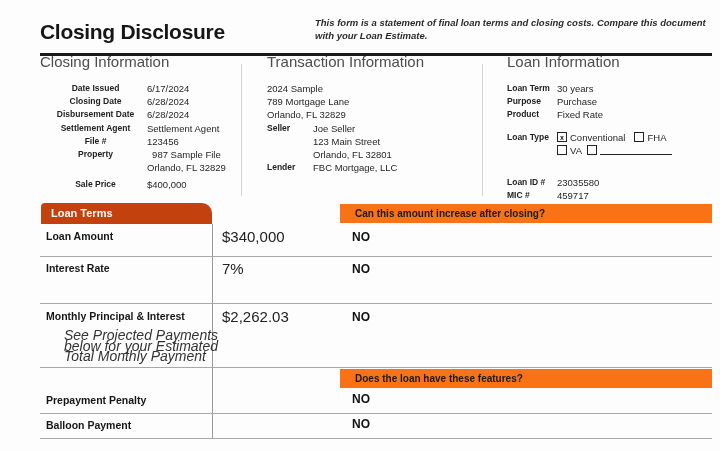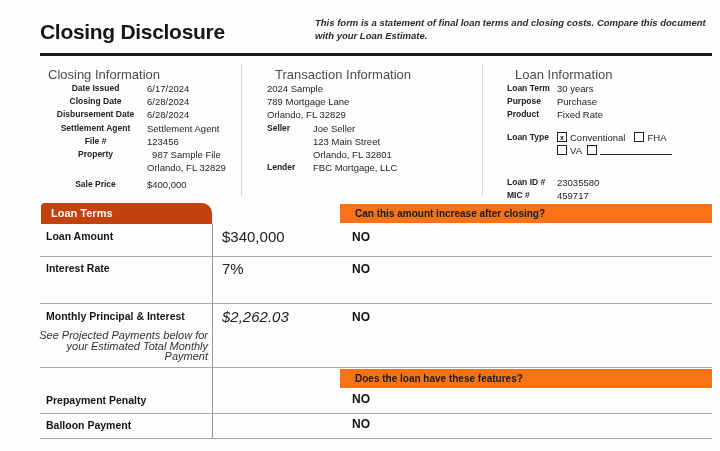--- a/index.html
+++ b/index.html
@@ -6,21 +6,21 @@
   #page{
     position:relative;width:720px;height:451px;background:#fdfdfd;overflow:hidden;
     font-family:"Liberation Sans","DejaVu Sans",sans-serif;color:#1f1f1f;
   }
   
   .doc-title{position:absolute;left:40px;top:20px;font-size:21px;font-weight:800;letter-spacing:-0.3px;color:#161616;}
   .doc-note{position:absolute;left:315px;top:17px;width:398px;font-size:9.5px;font-style:italic;font-weight:bold;color:#2b2b2b;line-height:12.5px;}
   .thick-rule{position:absolute;left:40px;top:53px;width:672px;height:3px;background:#1a1a1a;}
   
   .col-sep{position:absolute;top:64px;height:132px;width:1px;background:#d4d4d4;}
-  .sec-title{position:absolute;top:67px;font-size:13px;color:#4d4d4d;margin-left:8px;}
+  .sec-title{position:absolute;top:53px;font-size:15px;color:#4d4d4d;}
   .info-block{position:absolute;top:82px;font-size:9.5px;line-height:13.2px;}
   .info-row{display:flex;}
   .info-label{font-weight:bold;font-size:8.5px;color:#222;}
   .closing-label{width:103px;flex:none;}
   .party-label{width:46px;flex:none;}
   .loan-label{width:50px;flex:none;}
   .gap-top{margin-top:4px;}
   .gap-top2{margin-top:9px;}
   
   .cbline{display:flex;align-items:center;height:13.2px;}
@@ -33,21 +33,21 @@
   .tab-black{position:absolute;left:41px;top:203px;width:171px;height:21px;background:#c2410c;
              border-radius:4px 10px 0 0;color:#fff;font-size:11px;font-weight:bold;
              line-height:21px;padding-left:10px;box-sizing:border-box;}
   .qbar{position:absolute;left:340px;width:372px;height:19px;background:#f97316;
         font-size:10px;font-weight:bold;color:#1a1a1a;line-height:19px;padding-left:15px;box-sizing:border-box;}
   .qbar1{top:204px;}
   .qbar2{top:369px;}
   .vdiv{position:absolute;left:212px;top:224px;width:1px;height:214px;background:#9b9b9b;}
   .hrule{position:absolute;left:40px;width:672px;height:1px;background:#a8a8a8;}
   .row-label{position:absolute;left:46px;font-size:10.5px;font-weight:bold;color:#161616;}
-  .row-note{position:absolute;left:36px;width:172px;font-size:11px;font-style:italic;color:#333;line-height:10.5px;text-align:right;}
+  .row-note{position:absolute;left:64px;width:172px;font-size:14px;font-style:italic;color:#333;line-height:10.5px;}
   .row-value{position:absolute;left:222px;font-size:15px;color:#222;}
   .row-answer{position:absolute;left:352px;font-size:12px;font-weight:bold;color:#111;}
 </style>
 </head>
 <body>
 
 <div id="page">
 
   <div class="doc-title">Closing Disclosure</div>
   <div class="doc-note">This form is a statement of final loan terms and closing costs. Compare this document with your Loan Estimate.</div>
@@ -170,21 +170,21 @@
   <div class="row-label" style="top:230px;">Loan Amount</div>
   <div class="row-value" style="top:228px;">$340,000</div>
   <div class="row-answer" style="top:230px;">NO</div>
 
   <div class="row-label" style="top:262px;">Interest Rate</div>
   <div class="row-value" style="top:260px;">7%</div>
   <div class="row-answer" style="top:262px;">NO</div>
 
   <div class="row-label" style="top:310px;">Monthly Principal &amp; Interest</div>
   <div class="row-note" style="top:330px;">See Projected Payments below for your Estimated Total Monthly Payment</div>
-  <div class="row-value" style="top:308px;font-style:italic;">$2,262.03</div>
+  <div class="row-value" style="top:308px;">$2,262.03</div>
   <div class="row-answer" style="top:310px;">NO</div>
 
   <div class="row-label" style="top:394px;">Prepayment Penalty</div>
   <div class="row-answer" style="top:392px;">NO</div>
 
   <div class="row-label" style="top:419px;">Balloon Payment</div>
   <div class="row-answer" style="top:417px;">NO</div>
 
 </div>
 

